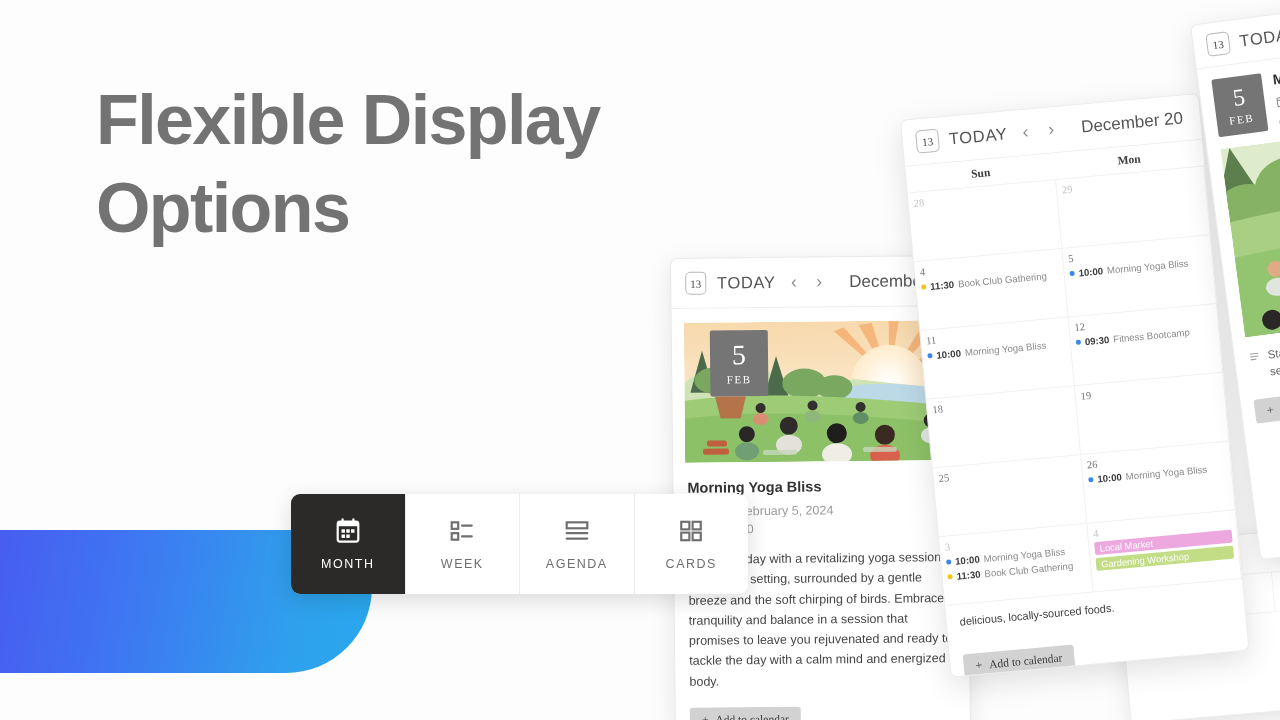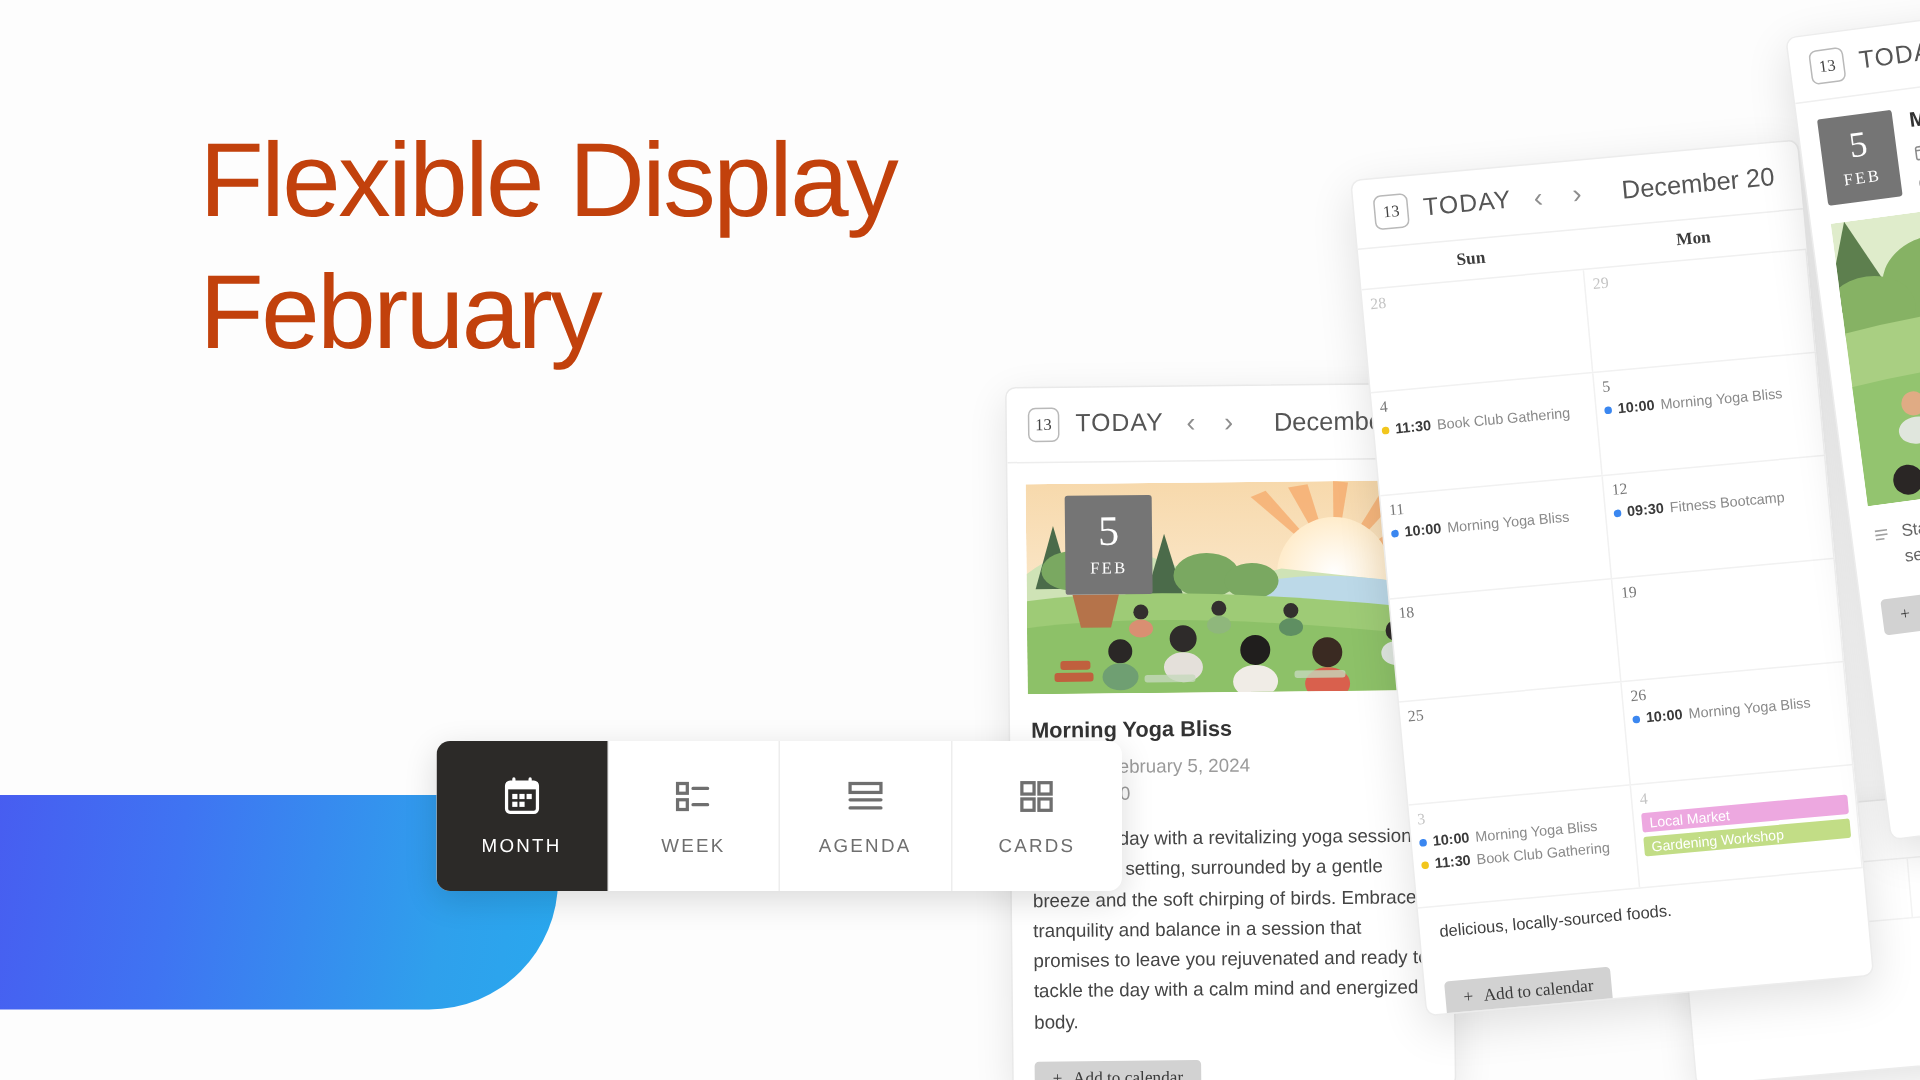--- a/index.html
+++ b/index.html
@@ -6,22 +6,22 @@
   html, body { width: 1280px; height: 720px; overflow: hidden; }
   body {
     background: #fdfdfd;
     font-family: "Liberation Sans", sans-serif;
     position: relative;
   }
 
   
   .promo { position: absolute; left: 96px; top: 76px; width: 600px; z-index: 40; }
   .headline {
-    font-size: 70px; line-height: 1.26; font-weight: normal;
-    color: #c2410c; letter-spacing: -1.6px; margin-left: 37px;
+    font-size: 70px; line-height: 1.26; font-weight: bold;
+    color: #737373; letter-spacing: -1.6px;
   }
   .subhead {
     margin-top: 42px; font-size: 25.5px; line-height: 1.36;
     color: #1f1f1f; letter-spacing: -0.25px; max-width: 480px;
   }
   .subhead b { font-weight: bold; }
   .w-month  { color: #e04c39; }
   .w-week   { color: #efae3e; }
   .w-agenda { color: #4285f4; }
   .w-cards  { color: #e8419e; }
@@ -451,21 +451,21 @@
       <span>Add to calendar</span>
     </button>
   </div>
 </div>
 
 <div class="blue-band"></div>
 
 <div class="promo">
   <h1 class="headline">
     <span>Flexible Display</span><br>
-    <span>February</span>
+    <span>Options</span>
   </h1>
 </div>
 
 <div class="tabbar">
   <div class="tab active">
     <svg width="26" height="26" viewBox="0 0 24 24" fill="currentColor">
       <path d="M7 1.2v2M17 1.2v2" stroke="currentColor" stroke-width="2" stroke-linecap="round"></path>
       <rect x="2.5" y="3.2" width="19" height="18.6" rx="2.2" fill="none" stroke="currentColor" stroke-width="2"></rect>
       <rect x="2.5" y="3.2" width="19" height="4.4" fill="currentColor"></rect>
       <rect x="6" y="10.4" width="3.2" height="3.2"></rect>

